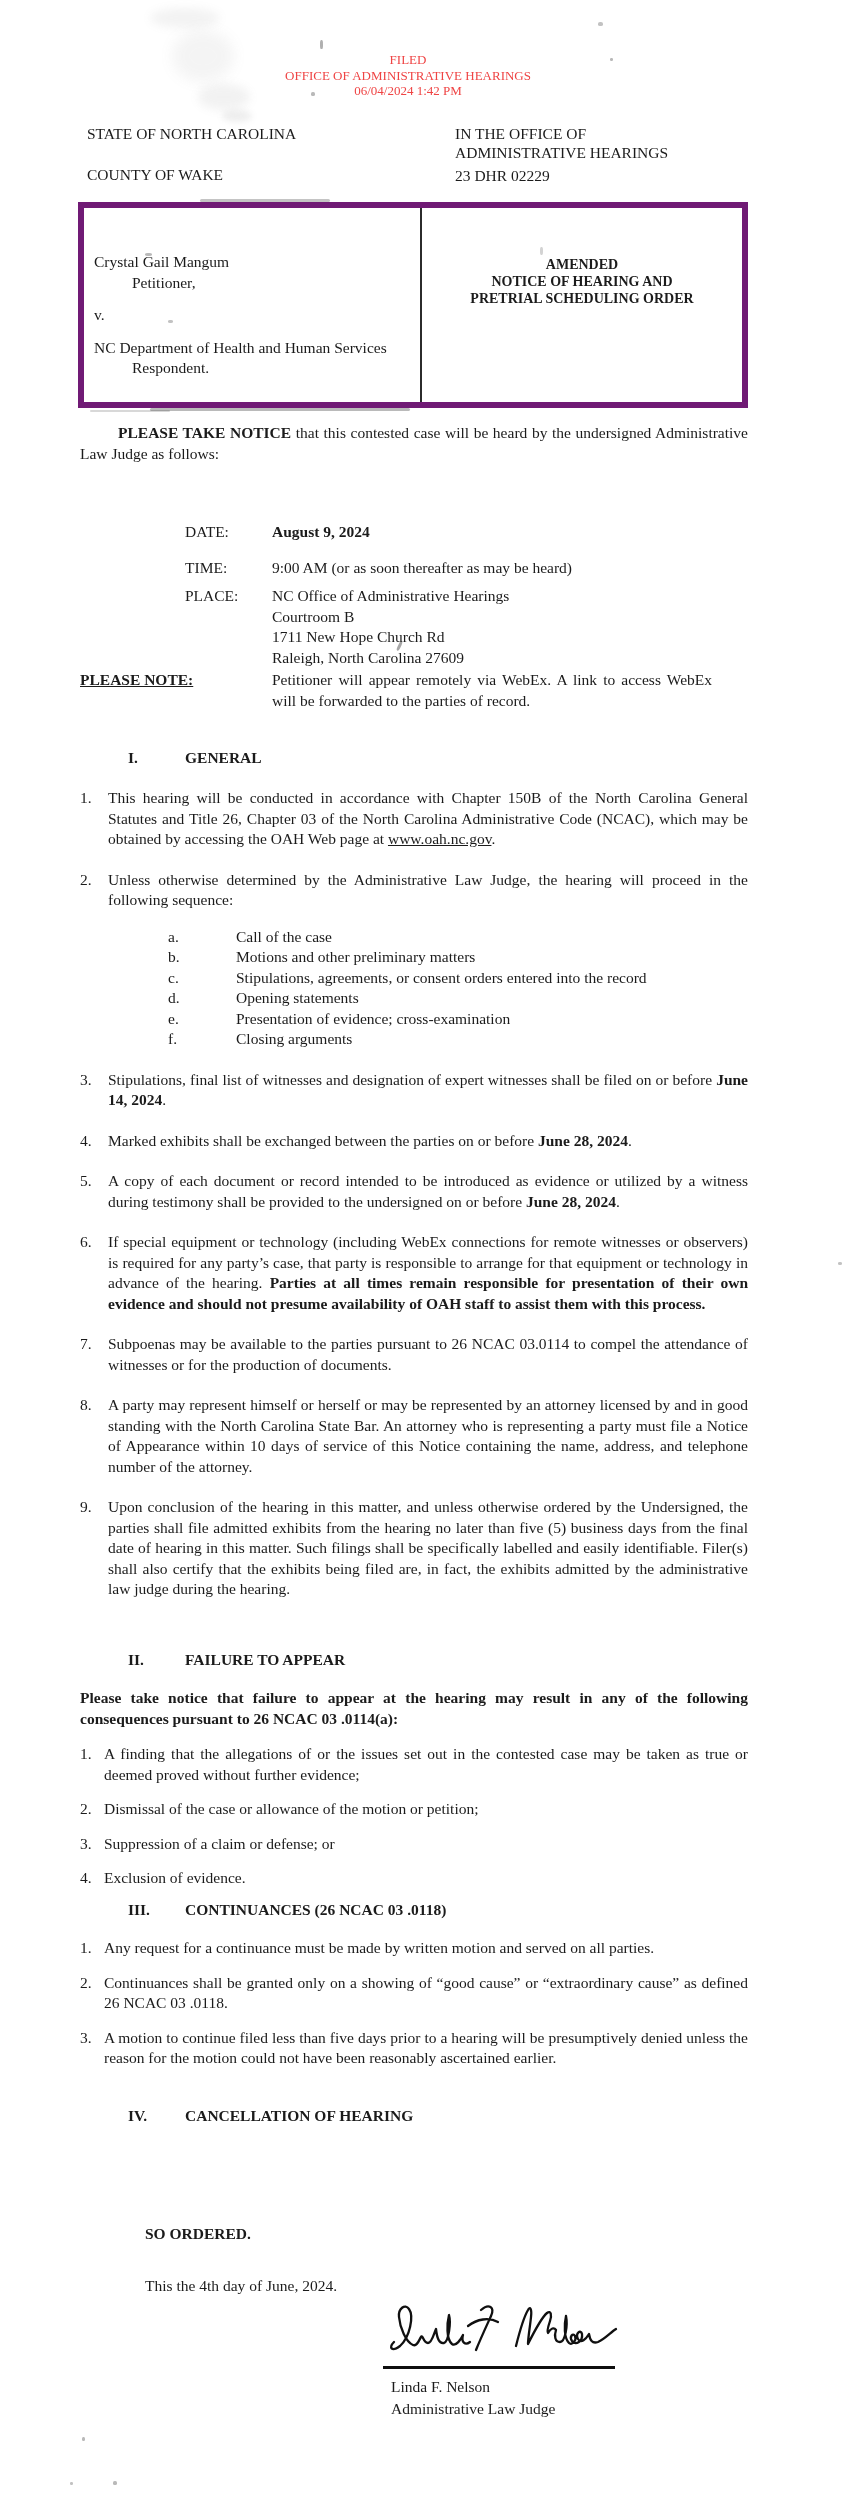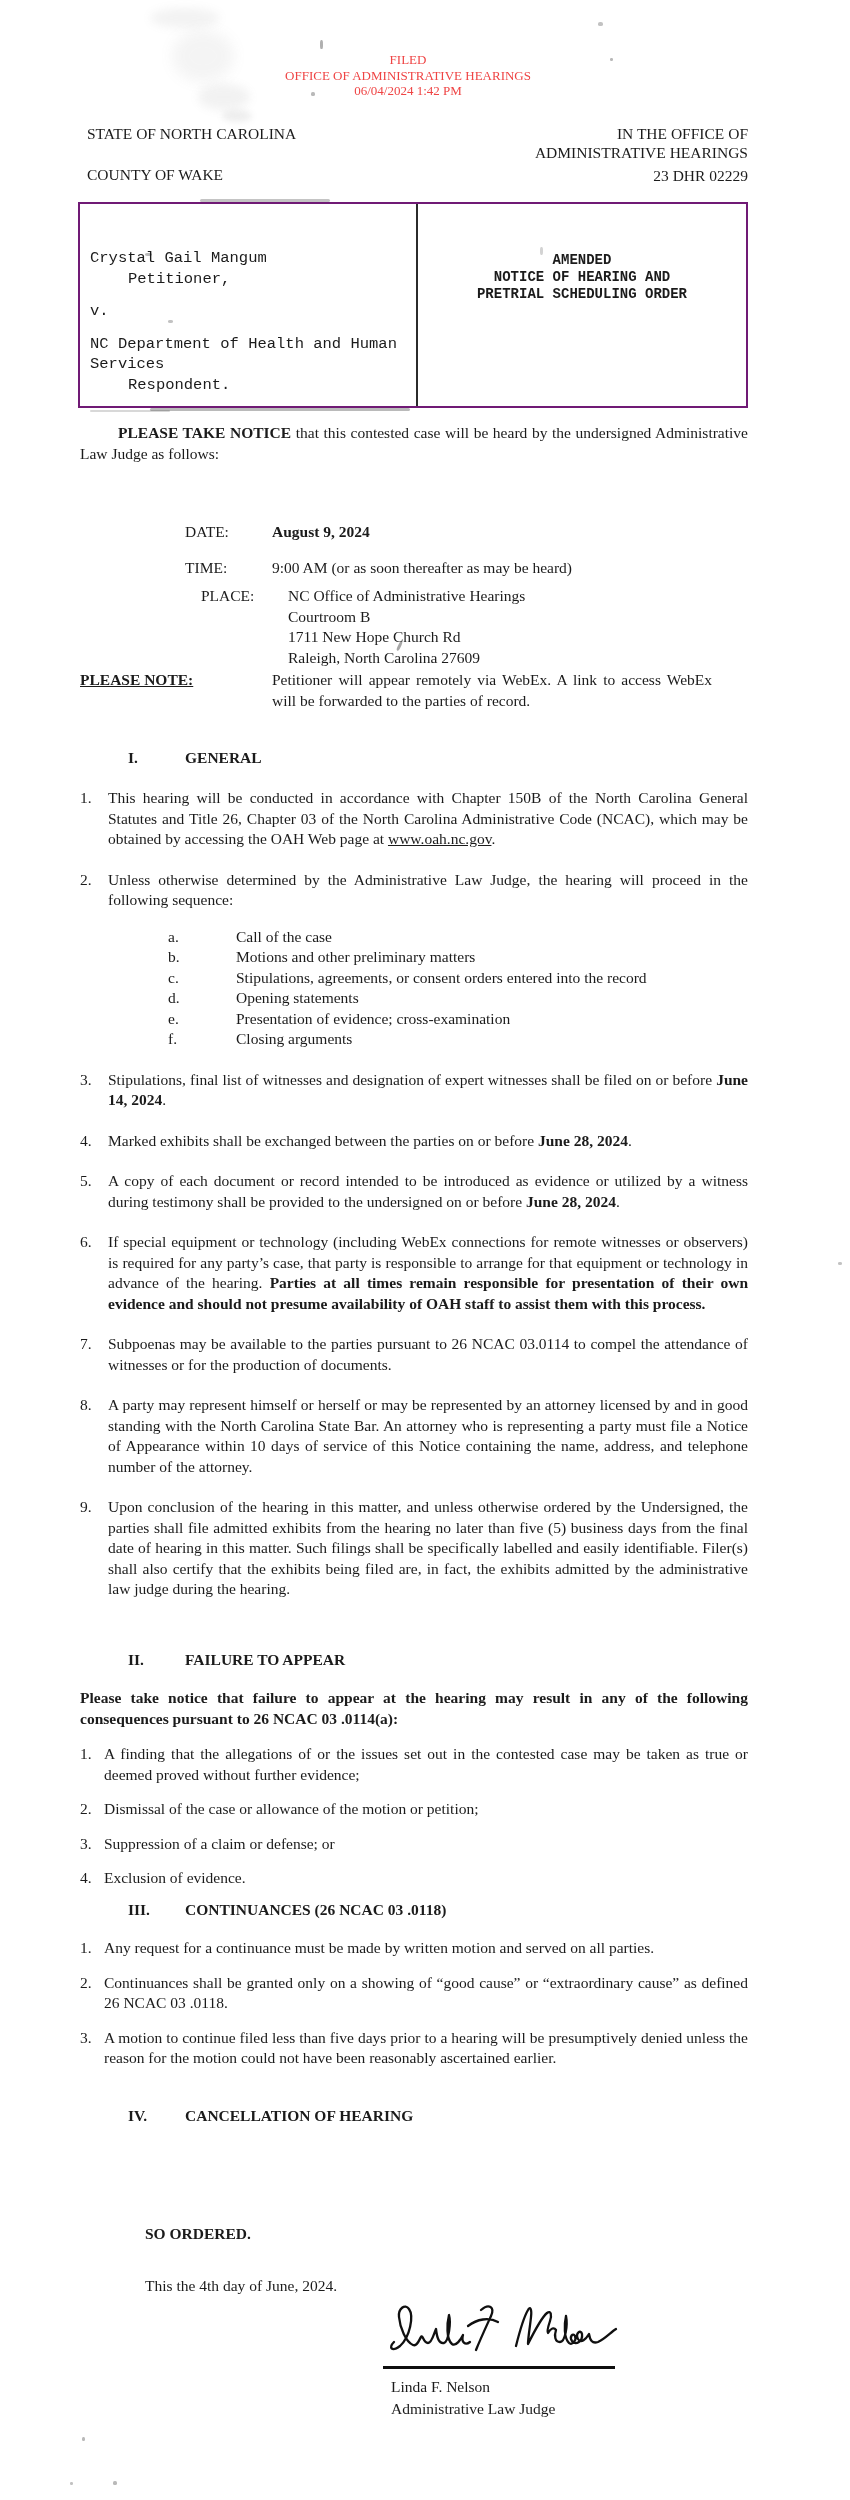--- a/index.html
+++ b/index.html
@@ -8,39 +8,39 @@
     font-family:"Liberation Serif","DejaVu Serif",serif;
     color:#1b1b1b;font-size:15.5px;line-height:20.5px;overflow:hidden;
   }
   .abs{position:absolute;}
   
   .filed{left:248px;top:52px;width:320px;text-align:center;font-size:13px;line-height:15.5px;color:#ef4444;}
   
   .hdr-left{left:87px;top:124px;width:300px;}
   .hdr-state{position:absolute;top:0;left:0;white-space:nowrap;}
   .hdr-county{position:absolute;top:41px;left:0;white-space:nowrap;}
-  .hdr-right{left:455px;top:124px;width:293px;text-align:right;line-height:19px;}
+  .hdr-right{left:455px;top:124px;width:293px;text-align:left;line-height:19px;}
   .hdr-case{margin-top:4px;}
   
-  .cap-box{left:78px;top:202px;width:670px;height:206px;border:2px solid #701a75;box-sizing:border-box;display:flex;font-family:Liberation Mono, monospace;}
+  .cap-box{left:78px;top:202px;width:670px;height:206px;border:6px solid #701a75;box-sizing:border-box;display:flex;}
   .cap-left{width:338px;border-right:2px solid #2b2b2b;box-sizing:border-box;padding:44px 6px 0 10px;}
   .cap-right{flex:1;text-align:center;padding-top:48px;font-weight:bold;font-size:14px;line-height:17px;}
   .cap-indent{padding-left:38px;}
   .cap-gap{height:12px;}
   
   .para{text-align:justify;}
   .notice{left:80px;top:423px;width:668px;}
   .indent{text-indent:38px;}
   
   .sched-row{left:185px;display:flex;}
   .sched-label{width:87px;flex:none;}
   .sched-value{width:480px;}
   .row-date{top:522px;}
   .row-time{top:558px;}
-  .row-place{top:586px;margin-left:16px;}
+  .row-place{top:586px;}
   .pn-label{left:80px;top:670px;font-weight:bold;text-decoration:underline;}
   .pn-value{left:272px;top:670px;width:440px;text-align:justify;}
   
   .heading{font-weight:bold;}
   .h-num{position:absolute;left:128px;}
   .h-title{position:absolute;left:185px;white-space:nowrap;}
   .hd1{top:748px;}.hd2{top:1650px;}.hd3{top:1900px;}.hd4{top:2106px;}
   
   .list{left:80px;width:668px;}
   .l-general{top:788px;}

